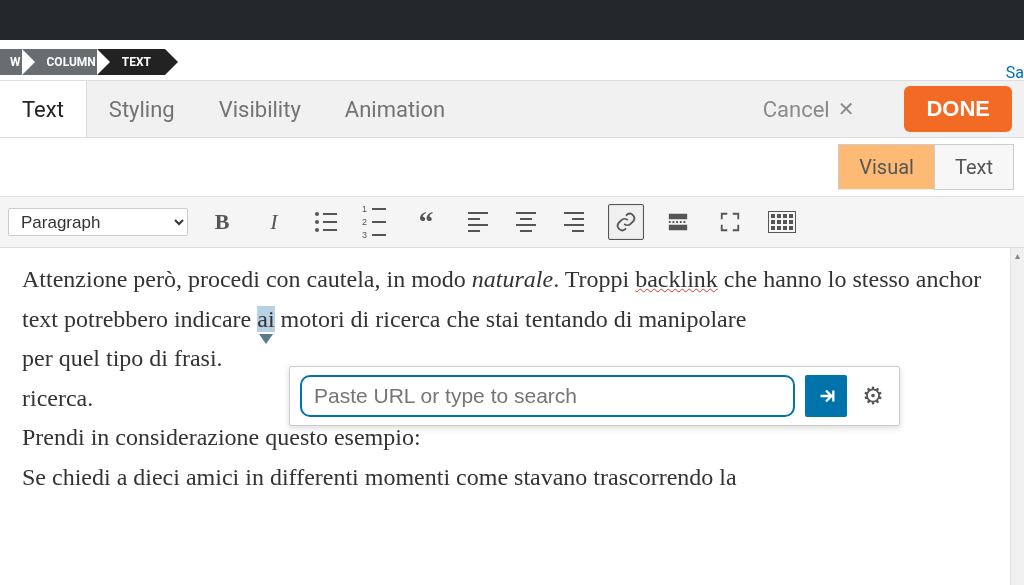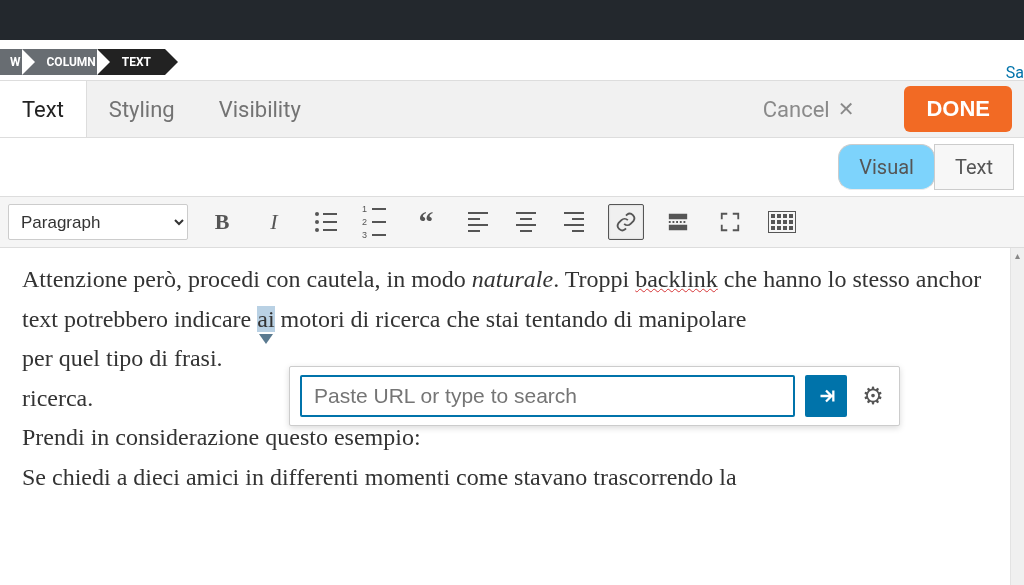--- a/index.html
+++ b/index.html
@@ -63,29 +63,29 @@
     border: 1px solid #ccc; border-radius: 4px;
     padding: 8px 14px; font-size: 20px; color: #333; cursor: pointer;
     background: #f7f7f7;
   }
   .media-row .spacer { flex: 1; }
   .mode-tabs { display: flex; }
   .mode-tab {
     border: 1px solid #ccc; background: #f7f7f7; color: #555;
     padding: 10px 20px; font-size: 20px; margin-left: -1px; cursor: pointer;
   }
-  .mode-tab.active { background: #7dd3fc; border-bottom-color: #ebebeb; border-radius: 14px; }
+  .mode-tab.active { background: #fdba74; border-bottom-color: #ebebeb; }
 
   .toolbar {
     display: flex; align-items: center; height: 52px;
     background: #f5f5f5; border: 1px solid #ddd; border-left: none; border-right: none;
     padding: 0 8px; gap: 4px;
   }
   .format-select {
-    width: 180px; height: 36px; padding: 0 8px; border: 1px solid #ccc;
+    width: 180px; height: 28px; padding: 0 8px; border: 1px solid #ccc;
     font-size: 17px; color: #333; background: #fff; border-radius: 2px;
   }
   .tbtn {
     width: 36px; height: 36px; display:flex; align-items:center; justify-content:center;
     font-size: 22px; color: #555; border: 1px solid transparent; border-radius: 2px;
     cursor: pointer; margin-left: 12px;
     font-family: Georgia, 'Times New Roman', serif;
   }
   .tbtn.tight { margin-left: 8px; }
   .tbtn.active { border-color: #555; background: #f0f0f0; box-shadow: inset 0 0 2px rgba(0,0,0,.2); }
@@ -114,21 +114,21 @@
   }
   .scroll-up { position:absolute; top:0; left:0; right:0; height:14px; display:flex; align-items:center; justify-content:center; font-size:10px; color:#888;}
 
   .link-popover {
     position: absolute; left: 289px; top: 118px;
     display: flex; align-items: center; gap: 10px;
     background: #fff; border: 1px solid #ccc; border-radius: 2px;
     padding: 8px 10px; box-shadow: 0 2px 6px rgba(0,0,0,.15);
   }
   .link-input {
-    width: 495px; height: 42px; border: 2px solid #0073aa; border-radius: 2px;
+    width: 495px; height: 42px; border: 2px solid #0073aa; border-radius: 10px;
     padding: 8px 12px; font-size: 21px; color: #666; outline: none;
   }
   .link-apply {
     width: 42px; height: 42px; background: #0073aa; display:flex; align-items:center; justify-content:center;
     cursor: pointer; border-radius: 2px;
   }
   .link-apply svg { width: 22px; height: 22px; stroke: #fff; stroke-width: 2.5; fill: none; }
   .link-gear { width: 32px; height: 32px; display:flex; align-items:center; justify-content:center; cursor:pointer; color:#555; font-size:24px; }
 
   .align-lines { display:flex; flex-direction:column; gap:4px; width:20px; }
@@ -156,20 +156,21 @@
   <div class="crumb">W</div>
   <div class="crumb">COLUMN</div>
   <div class="crumb dark">TEXT</div>
 </div>
 
 <div class="tabbar">
   <div class="sa-link">Sa</div>
   <div class="tab active">Text</div>
   <div class="tab">Styling</div>
   <div class="tab">Visibility</div>
+  <div class="tab">Animation</div>
   <div class="tabbar-spacer"></div>
   <div class="cancel-btn">
     <span>Cancel</span>
     <span class="cancel-x">✕</span>
   </div>
   <button class="done-btn">DONE</button>
 </div>
 
 <div class="media-row">
   <div class="spacer"></div>

